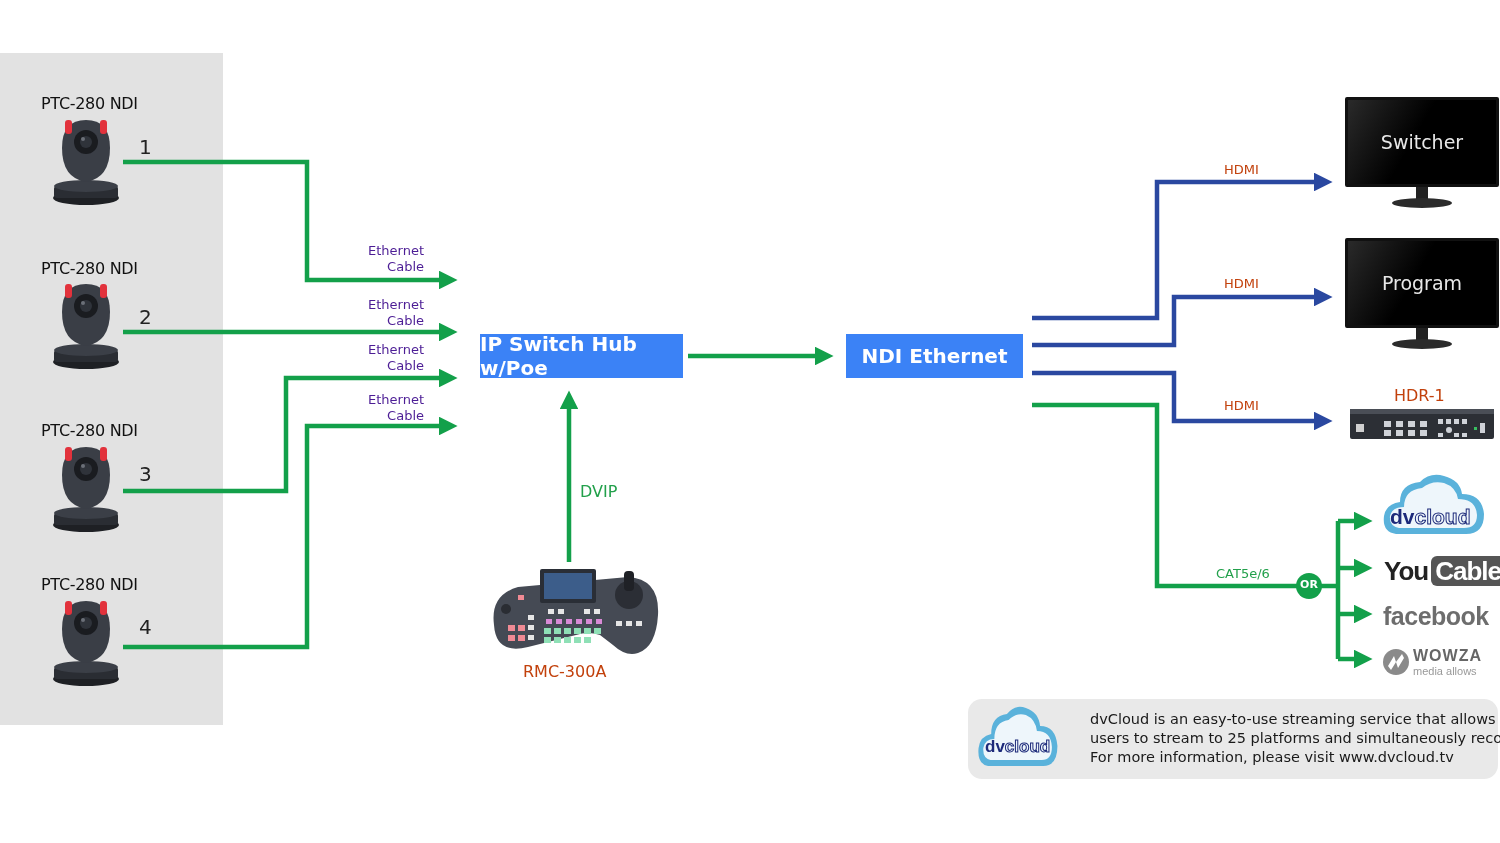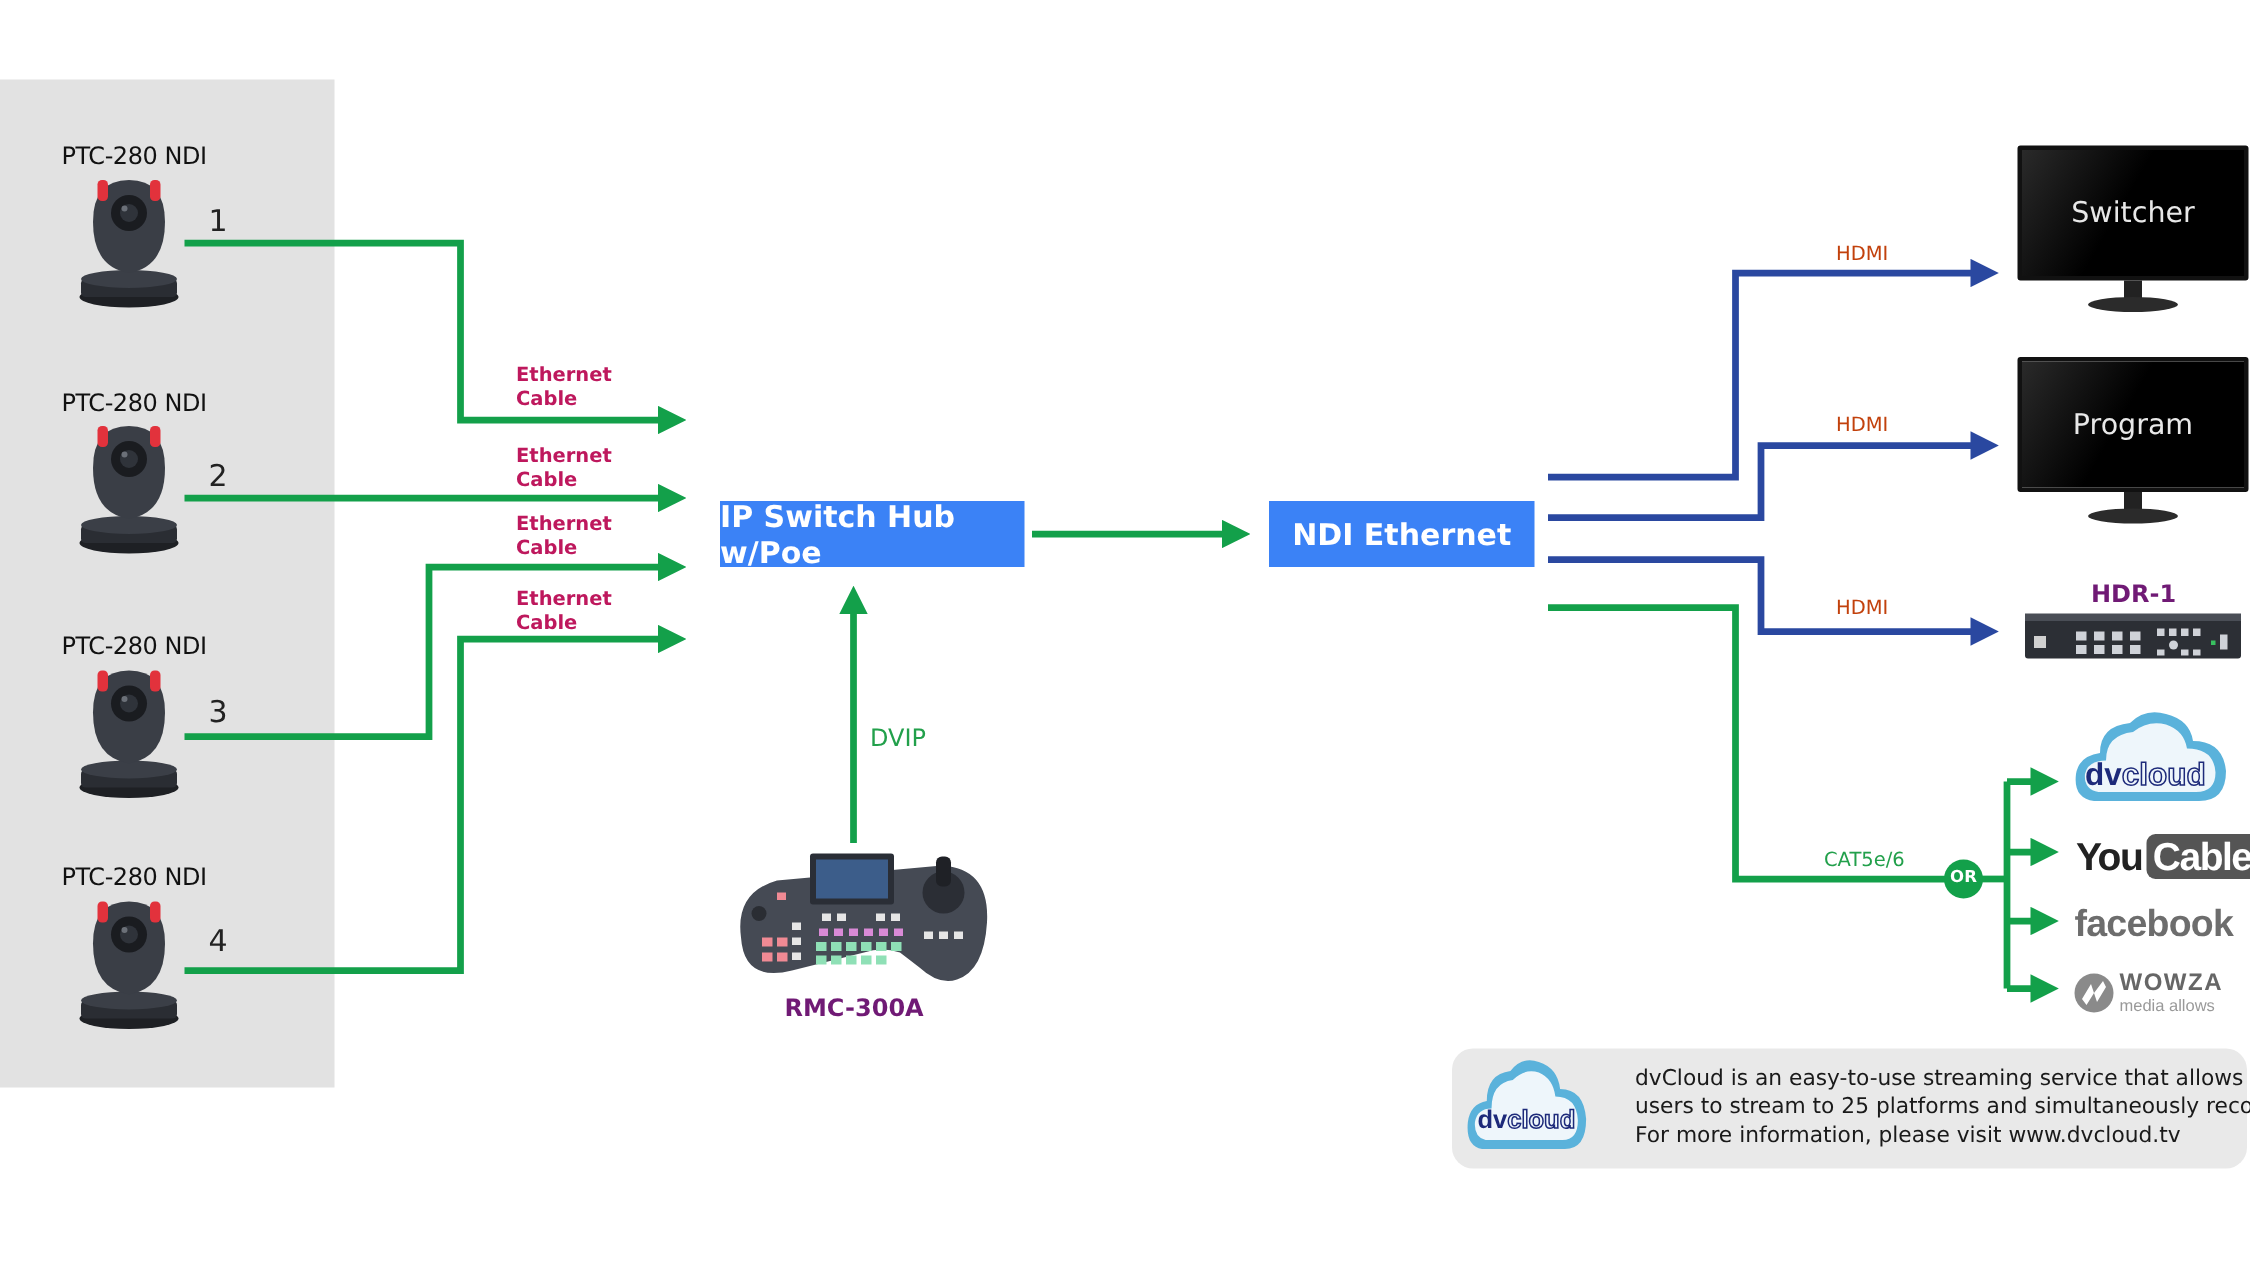--- a/index.html
+++ b/index.html
@@ -2,25 +2,25 @@
 <html><head>
 <meta charset="utf-8">
 <style>
   html, body { margin: 0; padding: 0; background: #ffffff; }
   body { width: 1500px; height: 843px; position: relative; overflow: hidden;
          font-family: "DejaVu Sans", sans-serif; }
   .abs { position: absolute; }
   #camera-panel { left: 0; top: 53px; width: 223px; height: 672px; background: #e2e2e2; }
   .cam-label { font-size: 16px; color: #111; white-space: nowrap; letter-spacing: -0.3px; }
   .cam-num { font-size: 20px; color: #222; }
-  .cable-label { font-size: 13px; color: #be185d; text-align: left; line-height: 16px; width: 80px; font-weight: bold; }
+  .cable-label { font-size: 13px; color: #4c1d95; text-align: right; line-height: 16px; width: 80px; }
   .hdmi-label { font-size: 13px; color: #c2410c; }
   .node-box { background: #3b82f6; color: #fff; font-size: 20px; font-weight: bold;
               display: flex; align-items: center; justify-content: center; }
-  .dev-label { font-size: 16px; font-weight: bold; color: #701a75; }
+  .dev-label { font-size: 16px; font-weight: normal; color: #c2410c; }
   .monitor-screen { background: linear-gradient(120deg, #2a2a2a 0%, #000 45%, #000 100%);
                     border: 3px solid #111; border-radius: 2px; color: #e8e8e8; font-size: 19px;
                     display: flex; align-items: center; justify-content: center; box-sizing: border-box; }
   .monitor-neck { background: #222; }
   .monitor-base { background: #2b2b2b; border-radius: 50%; }
   .logo-yt { font-family: "Liberation Sans", sans-serif; font-weight: bold; font-size: 26px; color: #222; letter-spacing: -1px; }
   .logo-yt .tube { background: #555; color: #fff; border-radius: 6px; padding: 0 4px; margin-left: 3px; }
   .logo-fb { font-family: "Liberation Sans", sans-serif; font-weight: bold; font-size: 25px; color: #6d6d6d; letter-spacing: -0.5px; }
   .logo-wowza { color: #777; font-family: "Liberation Sans", sans-serif; }
   .info-box { left: 968px; top: 699px; width: 530px; height: 80px; background: #e9e9e9; border-radius: 14px; }

